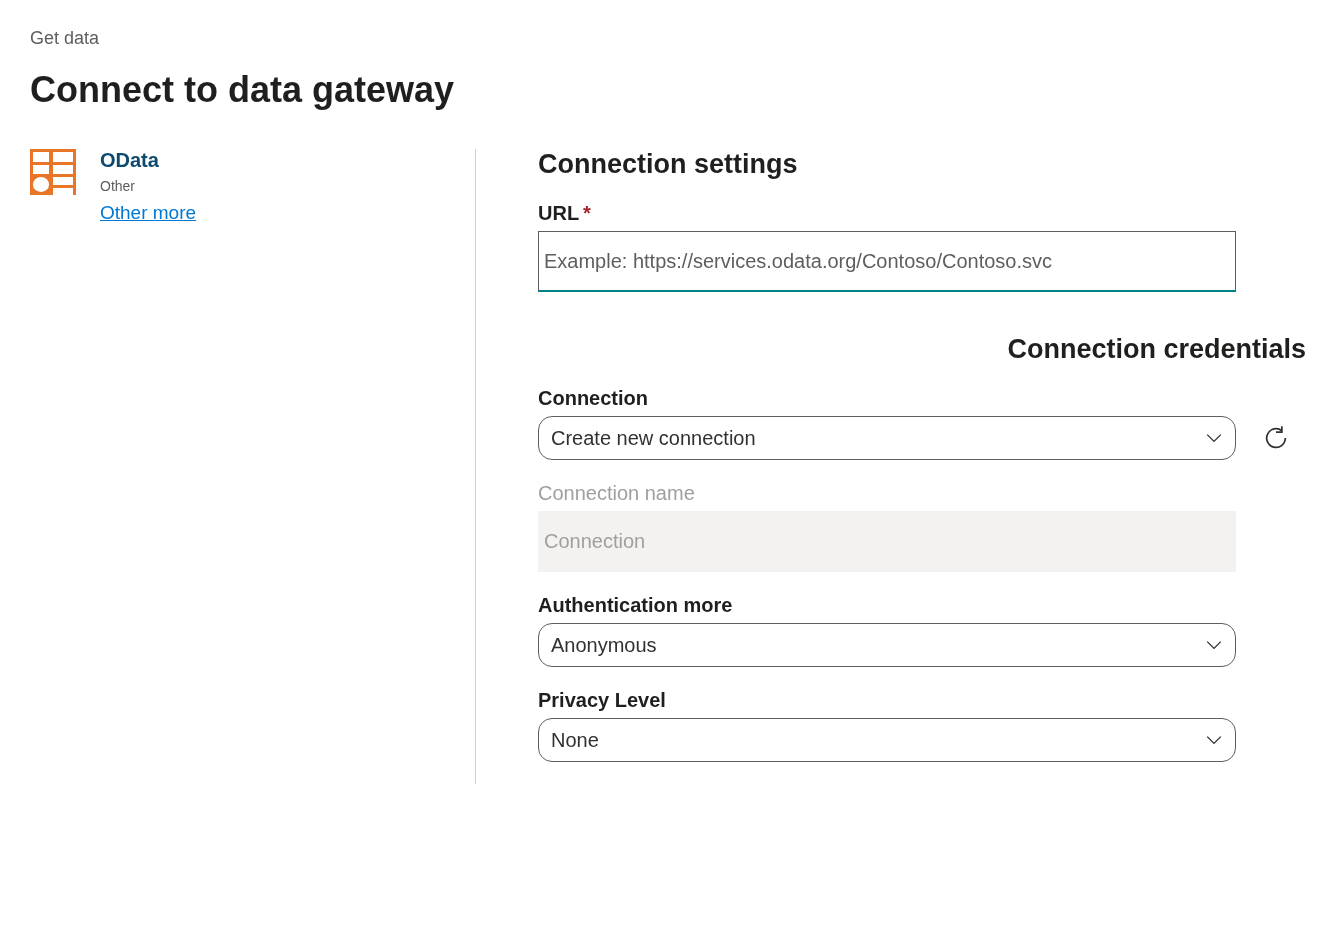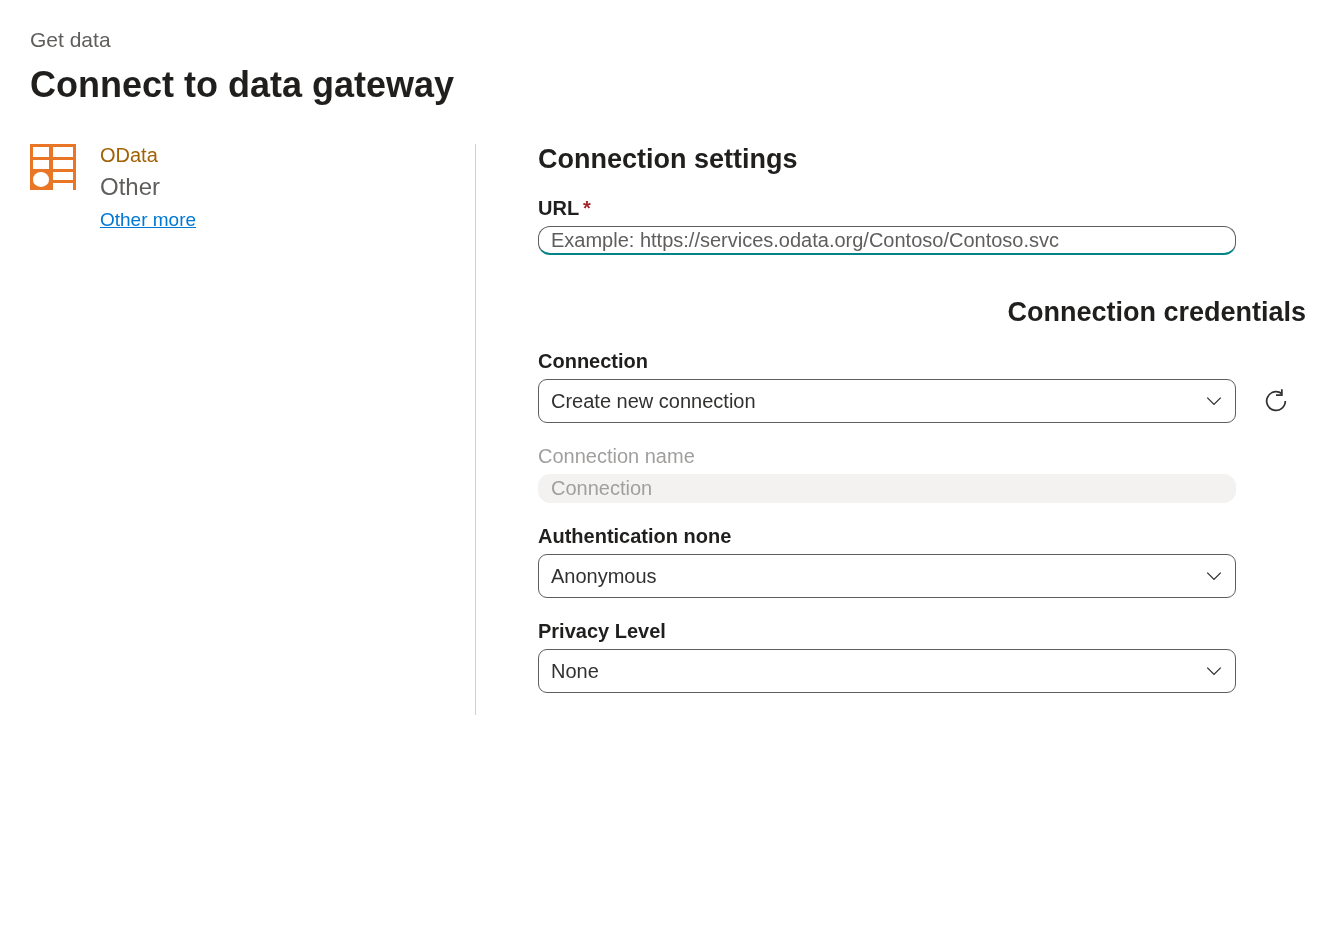--- a/index.html
+++ b/index.html
@@ -4,21 +4,21 @@
 <style>
   * { box-sizing: border-box; }
   body {
     margin: 0;
     padding: 28px 30px;
     font-family: "Segoe UI", -apple-system, BlinkMacSystemFont, sans-serif;
     color: #323130;
     background: #fff;
     width: 1336px;
   }
-  .breadcrumb { font-size: 21px; color: #605e5c; margin-bottom: 12px; }
+  .breadcrumb { font-size: 18px; color: #605e5c; margin-bottom: 20px; }
   .page-title { font-size: 36px; font-weight: 700; color: #201f1e; margin-bottom: 38px; }
   .content-row { display: flex; }
   .left-col { width: 445px; padding-right: 40px; }
   .right-col {
     flex: 1;
     border-left: 1px solid #d2d0ce;
     padding-left: 62px;
     max-width: 860px;
   }
   .conn-item { display: flex; }
@@ -35,56 +35,56 @@
   .conn-icon .top .r { width:55%; display:flex; flex-direction:column; }
   .conn-icon .top .r .bar { flex:1; background:#fff; margin:3px 3px 0 2px; }
   .conn-icon .bot { height:45%; display:flex; }
   .conn-icon .bot .circ { width:45%; position:relative; }
   .conn-icon .bot .circ::after {
     content:""; position:absolute; left:3px; top:3px; right:2px; bottom:3px;
     background:#fff; border-radius:50%;
   }
   .conn-icon .bot .r { width:55%; display:flex; flex-direction:column; }
   .conn-icon .bot .r .bar { flex:1; background:#fff; margin:3px 3px 0 2px; }
-  .conn-name { font-size: 20px; font-weight: 400; color:#a16207; }
-  .conn-cat { font-size: 24px; color: #605e5c; margin-top: 6px; }
+  .conn-name { font-size: 20px; font-weight: 700; color:#0c4a6e; }
+  .conn-cat { font-size: 14px; color: #605e5c; margin-top: 6px; }
   .conn-link { font-size: 19px; color: #0078d4; text-decoration: underline; margin-top: 8px; display:inline-block; }
   .section-heading { font-size: 27px; font-weight:700; color:#201f1e; margin-bottom: 22px; }
   .section-heading.mt { margin-top: 42px; text-align: right; }
   .field-block { margin-bottom: 22px; }
   .field-label { font-size: 20px; font-weight:600; color:#201f1e; margin-bottom: 6px; }
   .field-label .req { color:#a4262c; margin-left:4px; }
   .field-label.disabled { color:#a19f9d; font-weight:400; }
   .text-input {
     width: 698px;
-    height: 29px;
+    height: 61px;
     border: 1px solid #605e5c;
-    border-radius: 12px;
-    padding: 0 12px;
+    border-radius: 0;
+    padding: 0 5px;
     font-size: 20px;
     font-family: inherit;
     color:#323130;
     background:#fff;
   }
   .text-input.focused {
     border-bottom: 2px solid #038387;
   }
   .text-input::placeholder { color:#605e5c; }
   .text-input.disabled {
     background:#f3f2f1;
     border-color:#f3f2f1;
     color:#a19f9d;
   }
   .text-input.disabled::placeholder { color:#a19f9d; }
   .dd-row { display:flex; align-items:center; }
   .dropdown {
     width: 698px;
     height: 44px;
     border: 1px solid #605e5c;
-    border-radius: 9px;
+    border-radius: 14px;
     padding: 0 12px;
     font-size: 20px;
     color:#323130;
     background:#fff;
     display:flex; align-items:center; justify-content:space-between;
     cursor:pointer;
   }
   .chev { width:18px; height:18px; flex-shrink:0; }
   .refresh-btn {
     width:32px; height:32px; margin-left:24px;
@@ -159,21 +159,21 @@
       </div>
     </div>
 
     <div class="field-block">
       <div class="field-label disabled">Connection name</div>
       <input type="text" class="text-input disabled" disabled="" placeholder="Connection" style="">
     </div>
 
 
     <div class="field-block">
-      <div class="field-label">Authentication none</div>
+      <div class="field-label">Authentication more</div>
       <div class="dd-row">
         <div class="dropdown">
           <span>Anonymous</span>
           <svg class="chev" viewBox="0 0 16 16">
               <path d="M2 5 L8 11 L14 5" fill="none" stroke="#323130" stroke-width="1.2"></path>
             </svg>
         </div>
       </div>
     </div>
 

